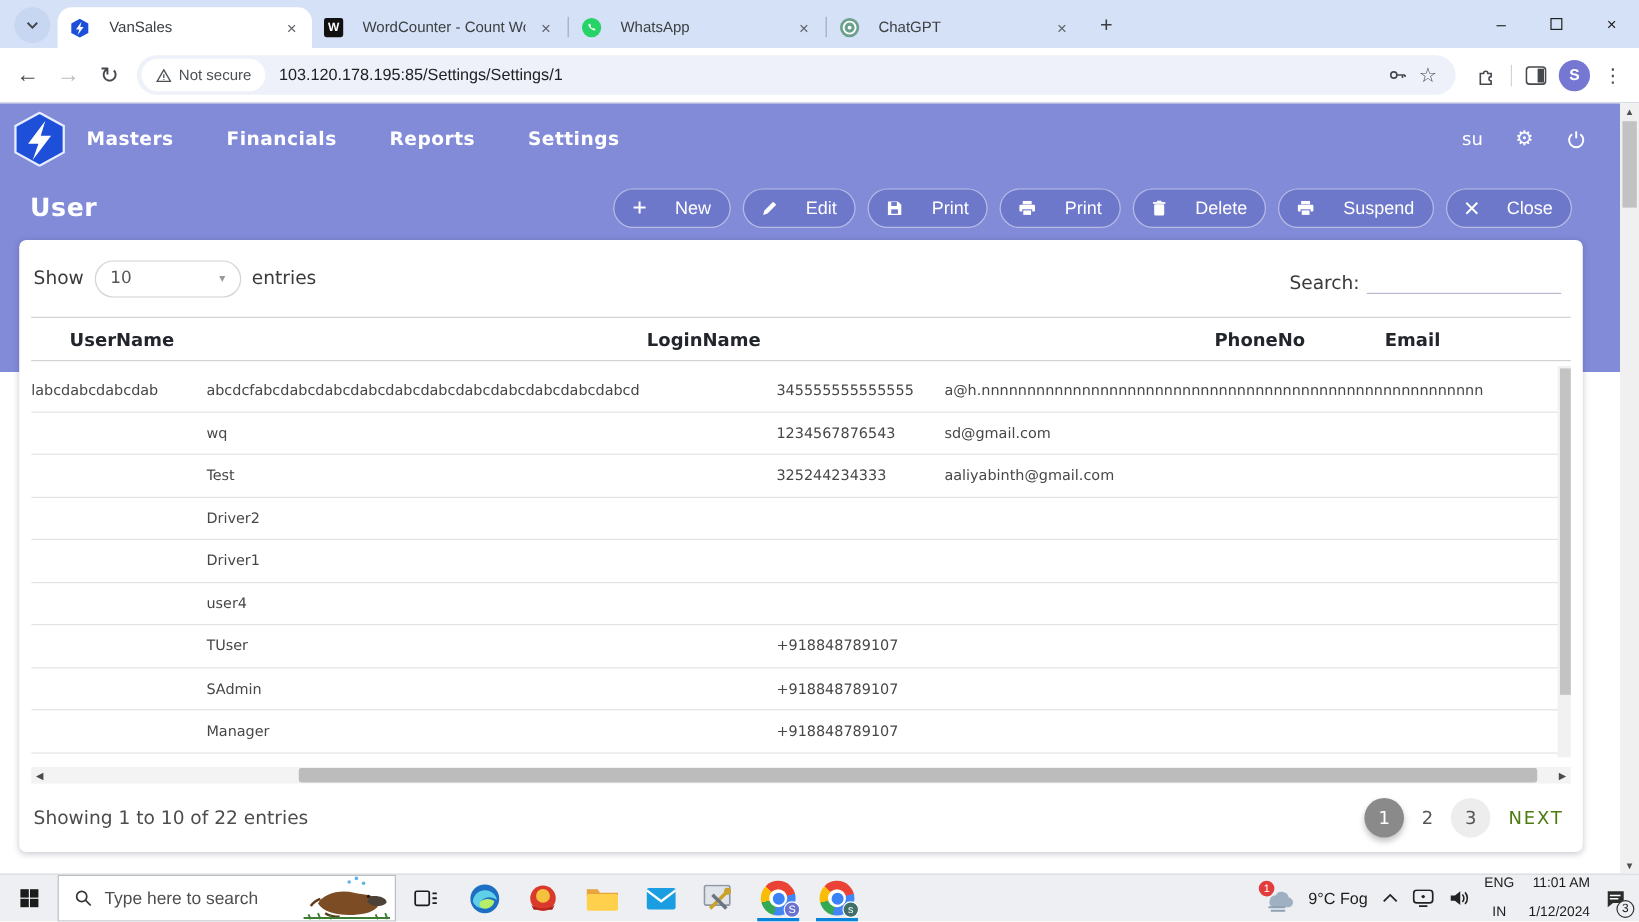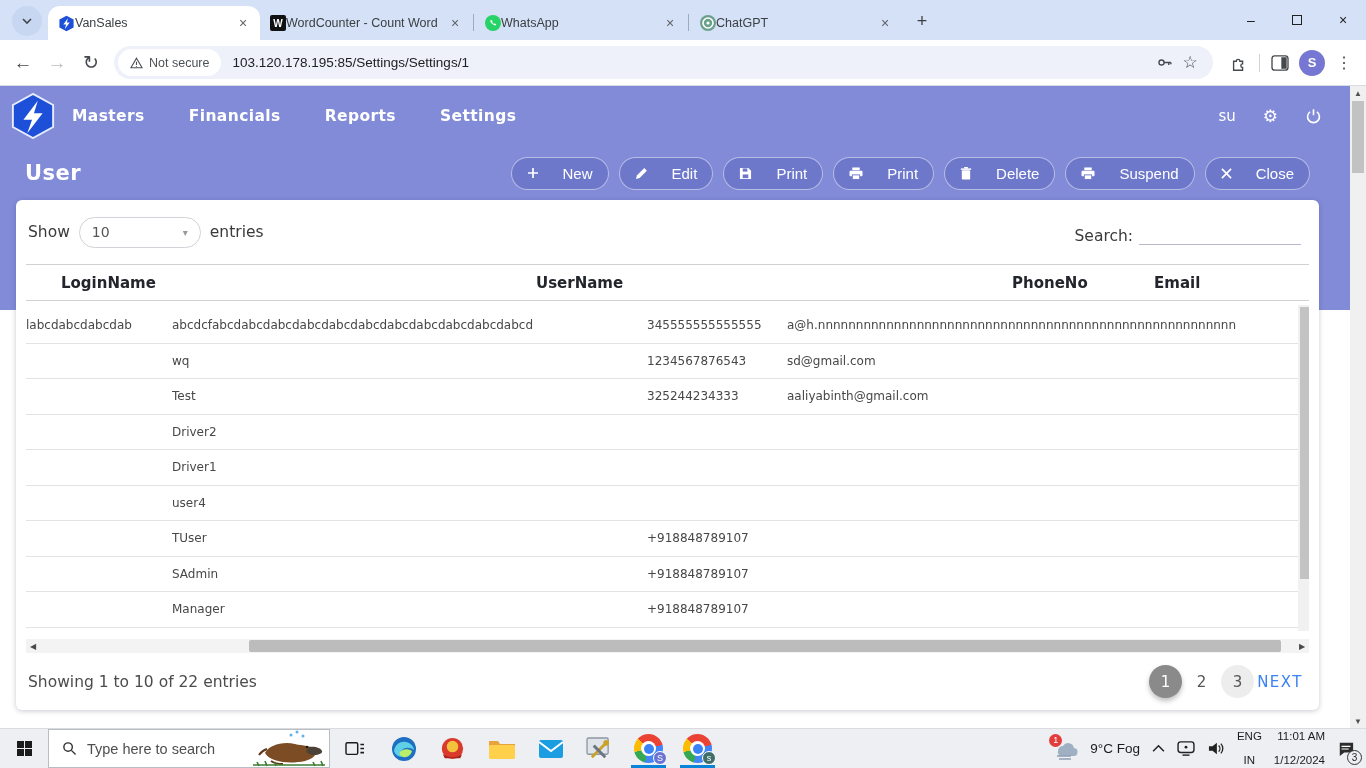--- a/index.html
+++ b/index.html
@@ -5,21 +5,21 @@
   *{margin:0;padding:0;box-sizing:border-box}
   html,body{width:1366px;height:768px;overflow:hidden}
   body{font-family:"Liberation Sans",sans-serif;background:#fff;position:relative}
   svg{display:block}
 
   
   .tabstrip{position:absolute;top:0;left:0;width:1366px;height:40px;background:#d5e1f7;display:flex;align-items:flex-end}
   .tabsearch{width:30px;height:30px;margin:0 6px 4px 12px;border-radius:50%;display:flex;align-items:center;justify-content:center;background:#c7d7f2;color:#42464d;font-size:12px}
   .tab{height:34px;display:flex;align-items:center;padding:0 8px 0 10px;width:212px;position:relative;border-radius:12px 12px 0 0}
   .tab.active{background:#fff}
-  .tab .ttl{font-size:12.5px;color:#3c4043;flex:1;white-space:nowrap;overflow:hidden;margin:0 8px 0 0}
+  .tab .ttl{font-size:12.5px;color:#3c4043;flex:1;white-space:nowrap;overflow:hidden;margin:0 8px 0 16px}
   .tclose{width:18px;height:18px;border-radius:50%;display:flex;align-items:center;justify-content:center;color:#5f6368;font-size:14px;line-height:1}
   .tabdiv{width:1px;height:17px;background:#9fabbd;margin:0 1px 9px 1px}
   .favicon{width:17px;height:17px;flex:none}
   .fav-square{width:16px;height:16px;background:#111;color:#fff;border-radius:2px;font-size:10px;font-weight:bold;display:flex;align-items:center;justify-content:center}
   .fav-circle{width:16px;height:16px;border-radius:50%;display:flex;align-items:center;justify-content:center}
   .newtab{width:28px;height:28px;margin:0 0 5px 6px;border-radius:50%;display:flex;align-items:center;justify-content:center;color:#3c4043;font-size:18px}
   .wincontrols{margin-left:auto;display:flex;height:40px}
   .winbtn{width:46px;height:40px;display:flex;align-items:center;justify-content:center;color:#202124;font-size:14px}
   .maxglyph{width:10px;height:10px;border:1px solid #202124}
 
@@ -73,21 +73,21 @@
   .hscroll{height:14px;margin:0 10px;background:#f3f3f3;position:relative}
   .harrow{position:absolute;top:0;width:14px;height:14px;display:flex;align-items:center;justify-content:center;font-size:8px;color:#4a4a4a}
   .harrow.l{left:0}.harrow.r{right:0}
   .hthumb{position:absolute;left:223px;top:1px;width:1032px;height:12px;background:#bcbcbc;border-radius:2px}
   .cardfooter{height:57px;display:flex;align-items:center;padding:0 12px}
   .summary{font-size:15.5px;color:#4c4c4c}
   .pagination{margin-left:auto;display:flex;align-items:center;gap:3px;margin-right:4px}
   .pnum{width:33px;height:33px;border-radius:50%;display:flex;align-items:center;justify-content:center;font-size:15px;color:#555}
   .pnum.active{background:#8a8a8a;color:#fff;box-shadow:0 3px 5px rgba(0,0,0,.25)}
   .pnum.lite{background:#ededed}
-  .pnext{font-size:15px;color:#3b82f6;letter-spacing:1.5px;}
+  .pnext{font-size:15px;color:#4d7c0f;letter-spacing:1.5px;margin-left:12px}
 
   
   .bscroll{position:absolute;top:86px;right:0;width:16px;height:642px;background:#f0f0f0}
   .bsarrow{height:14px;display:flex;align-items:center;justify-content:center;font-size:8px;color:#505050}
   .bsarrow.down{position:absolute;bottom:0;left:0;width:16px}
   .bsthumb{position:absolute;top:15px;left:2px;width:12px;height:72px;background:#c2c2c2}
 
   
   .taskbar{position:absolute;bottom:0;left:0;width:1366px;height:40px;background:#edeff2;border-top:1px solid #d9dbde;display:flex;align-items:stretch}
   .start{width:48px;display:flex;align-items:center;justify-content:center}
@@ -310,22 +310,22 @@
       </div>
       <div class="searchgrp">
         <span>Search:</span>
         <input class="searchinput" type="text" style="">
       </div>
     </div>
 
     <div class="tablewrap">
       <div class="thead">
         <div class="hc"></div>
+        <div class="hc u">UserName</div>
         <div class="hc l">LoginName</div>
-        <div class="hc u">UserName</div>
         <div class="hc p">PhoneNo</div>
         <div class="hc e">Email</div>
       </div>
 
       <div class="tbody">
         <div class="trow">
           <div class="td u">labcdabcdabcdab</div>
           <div class="td l">abcdcfabcdabcdabcdabcdabcdabcdabcdabcdabcdabcdabcd</div>
           <div class="td p">345555555555555</div>
           <div class="td e">a@h.nnnnnnnnnnnnnnnnnnnnnnnnnnnnnnnnnnnnnnnnnnnnnnnnnnnnnnn</div>

